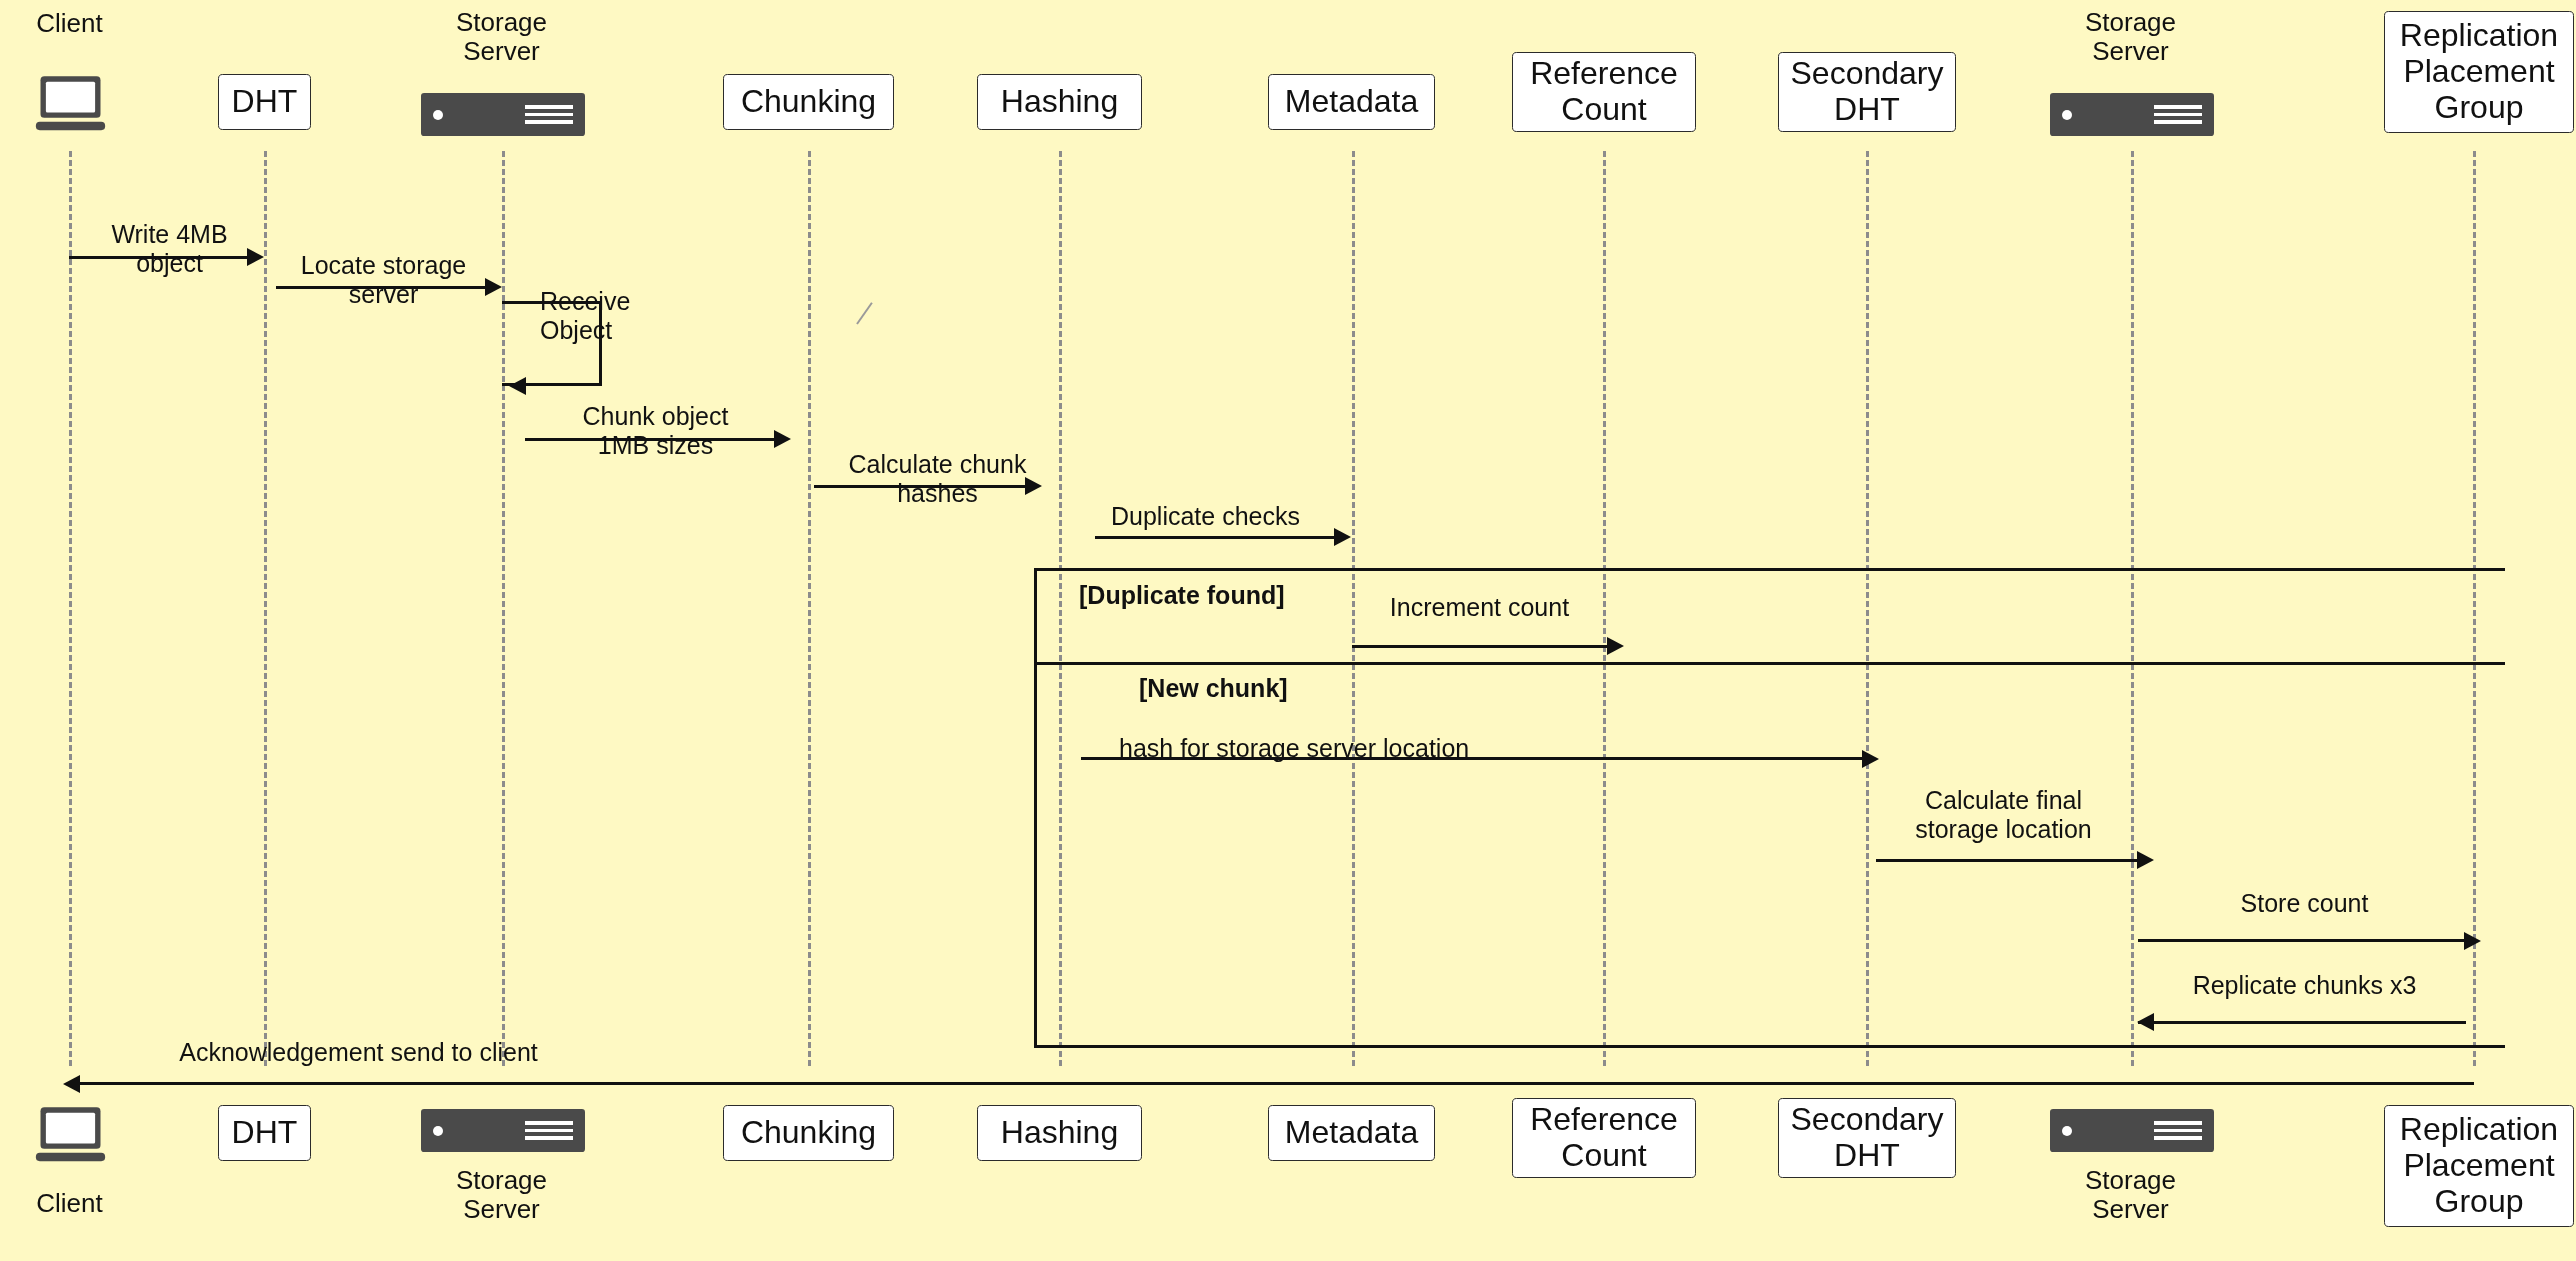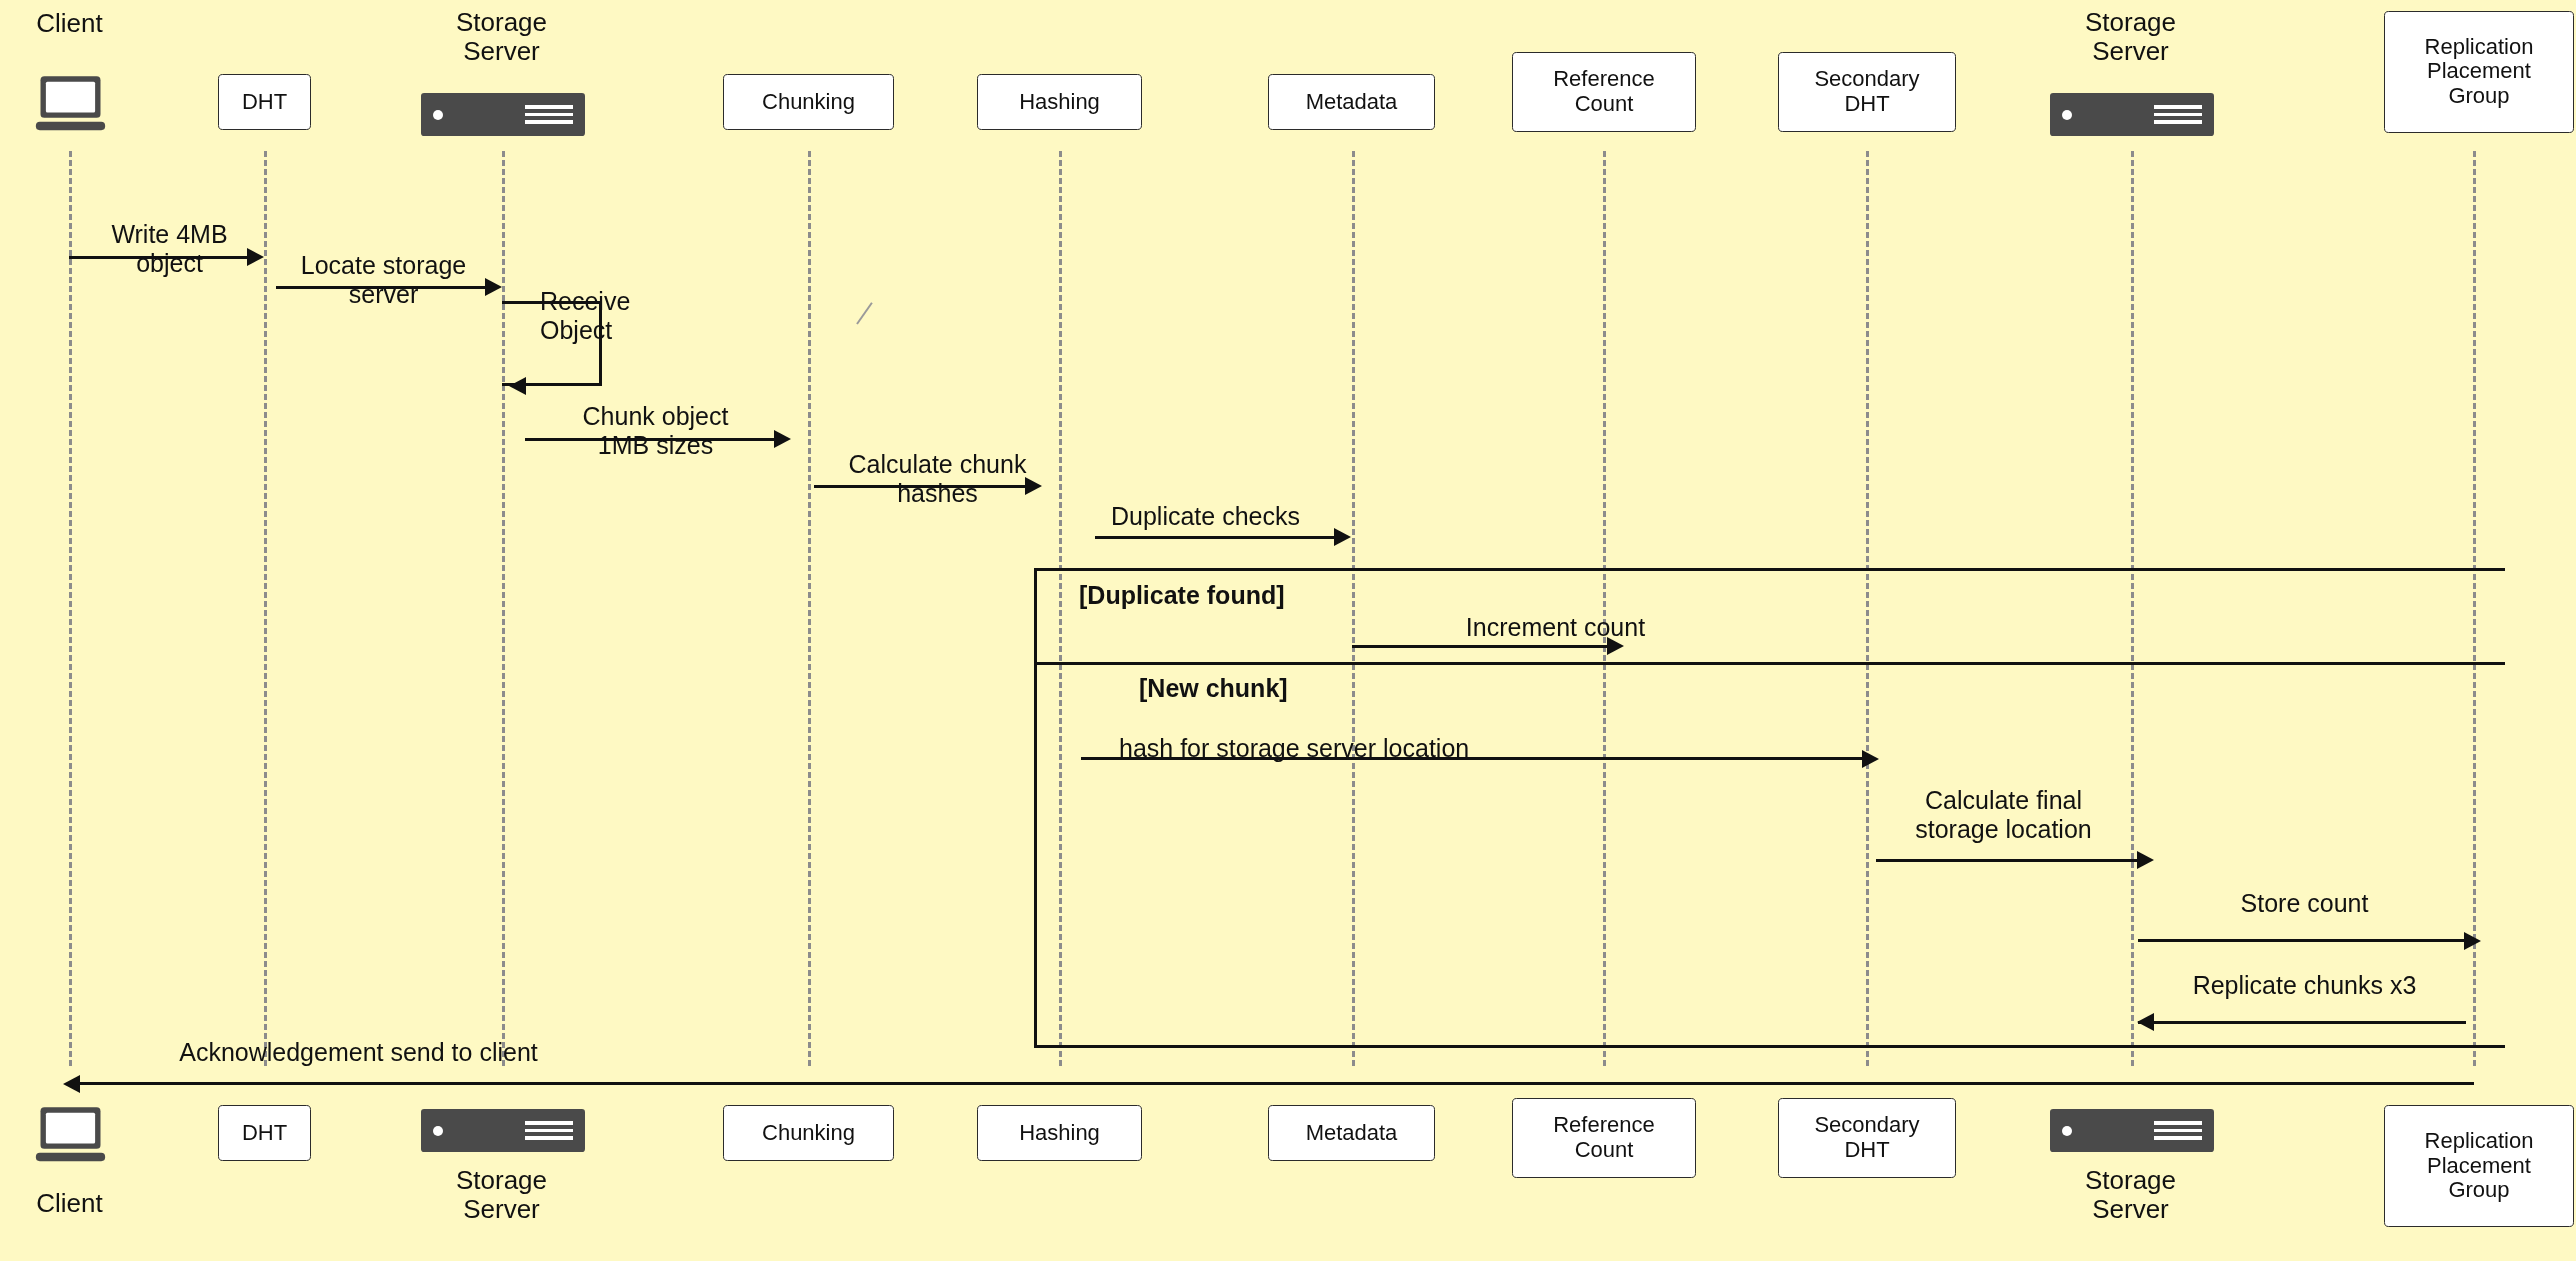--- a/index.html
+++ b/index.html
@@ -27,21 +27,21 @@
   .node-box {
     position: absolute;
     box-sizing: border-box;
     border: 1.5px solid #2b2b2b;
     border-radius: 4.6px;
     background: #ffffff;
     display: flex;
     align-items: center;
     justify-content: center;
     text-align: center;
-    font-size: 22px;
+    font-size: 32px;
     line-height: 1.12;
     color: #111;
     z-index: 3;
     padding: 1.5px 4.6px;
   }
   .plain-label {
     position: absolute;
     text-align: center;
     font-size: 26px;
     line-height: 1.12;
@@ -274,21 +274,21 @@
   </div>
   <div class="arrow-line" style="left:1095px; top:536px; width:241px;"></div>
   <div class="arrow-head right" style="left:1334px; top:528px;"></div>
 
   <div class="hline" style="left:1034px; top:568px; width:1471px;"></div>
   <div class="vline" style="left:1034px; top:568px; height:479px;"></div>
   <div class="frag-label" style="left:1079px; top:581px;">
     <span>[Duplicate found]</span>
   </div>
 
-  <div class="msg-label" style="left:1428px; top:593px; width:255px;margin-top:20px;">
+  <div class="msg-label" style="left:1352px; top:593px; width:255px;">
     <span>Increment count</span>
   </div>
   <div class="arrow-line" style="left:1352px; top:645px; width:259px;"></div>
   <div class="arrow-head right" style="left:1607px; top:637px;"></div>
 
   <div class="hline" style="left:1034px; top:662px; width:1471px;"></div>
   <div class="frag-label" style="left:1139px; top:674px;">
     <span>[New chunk]</span>
   </div>
 

